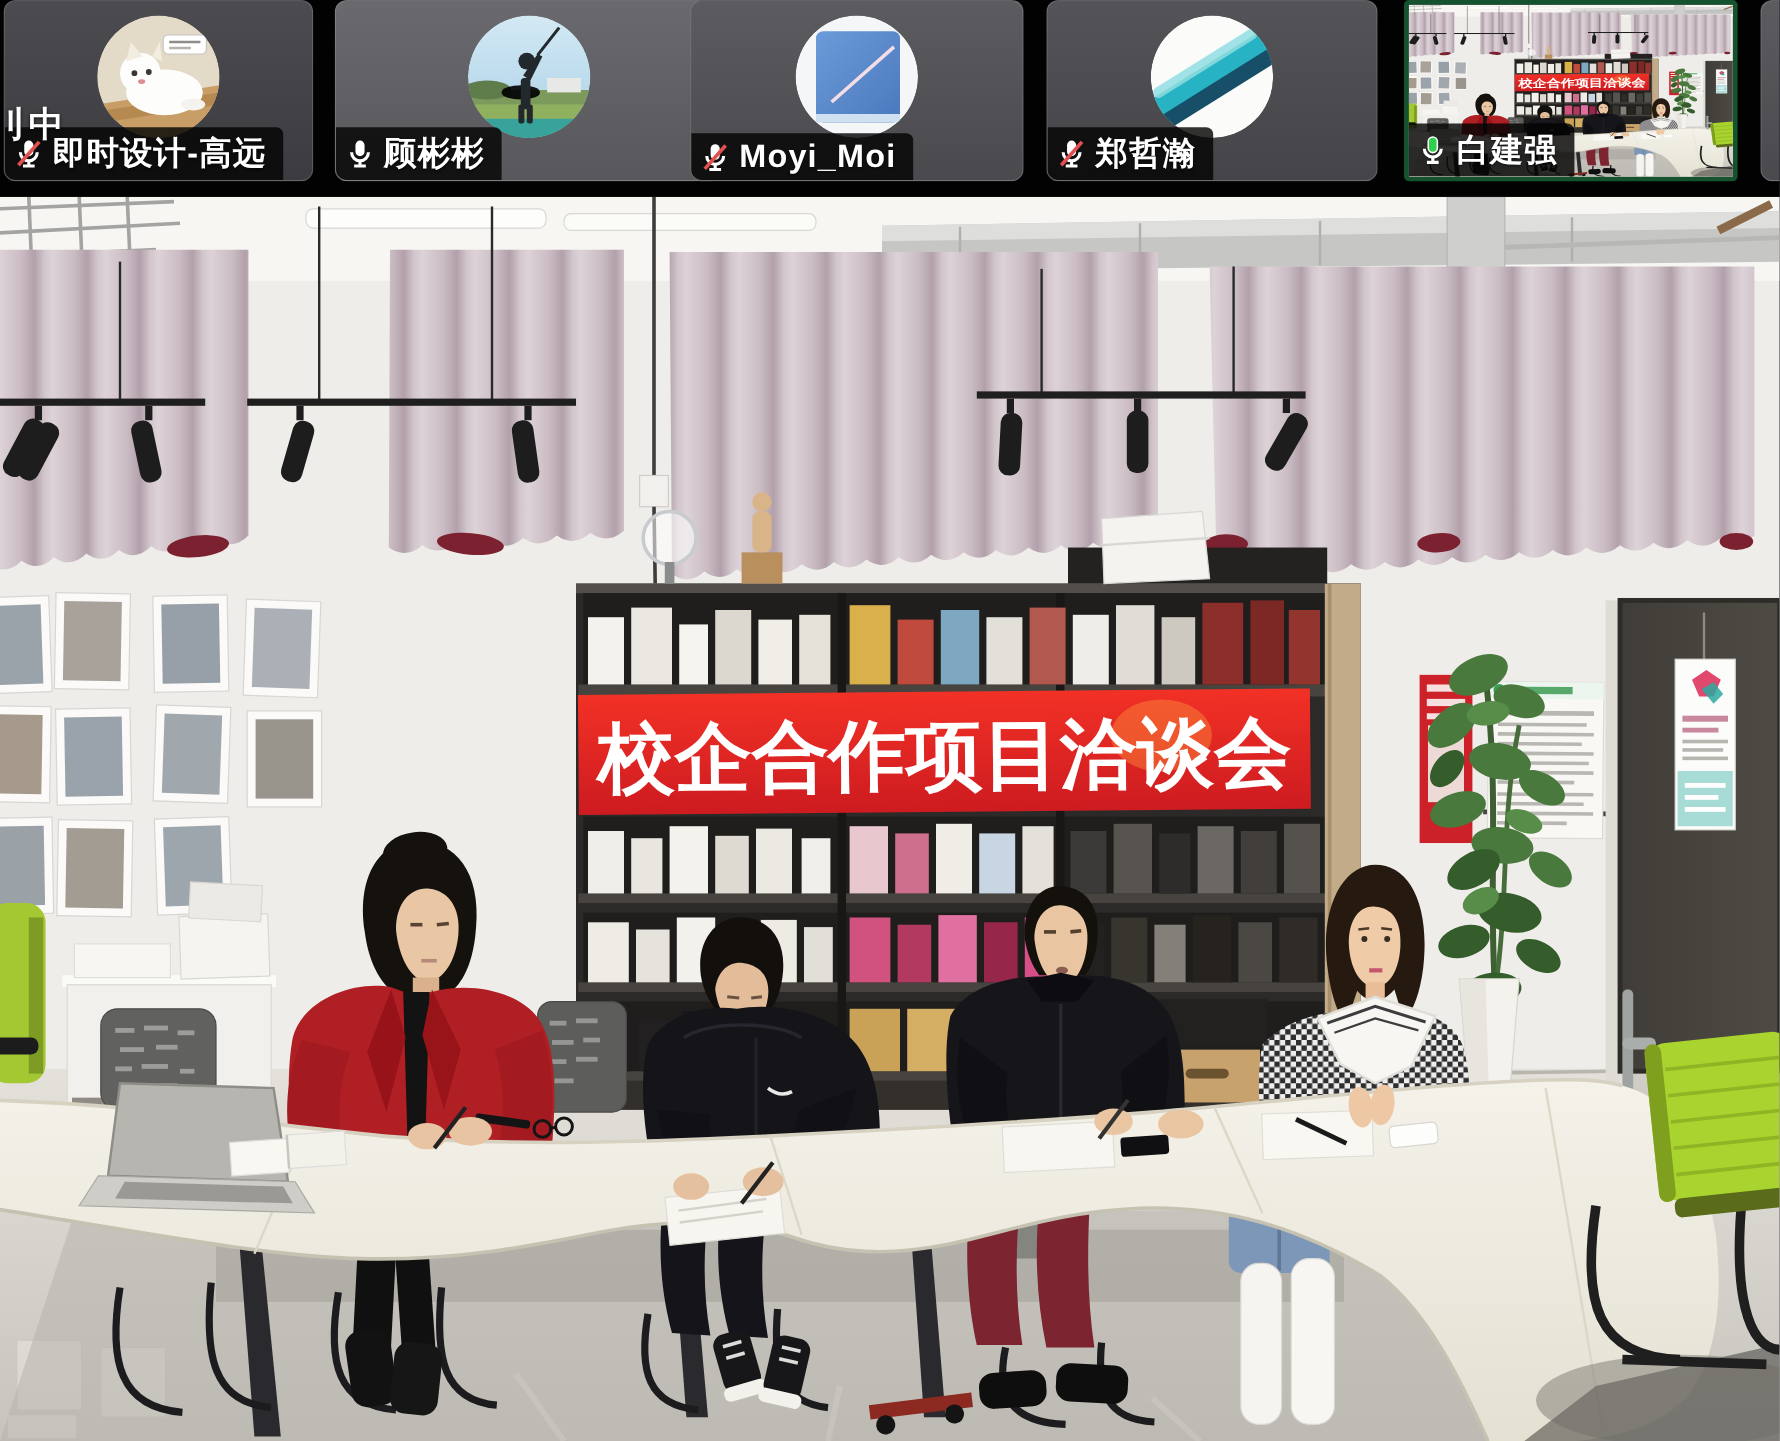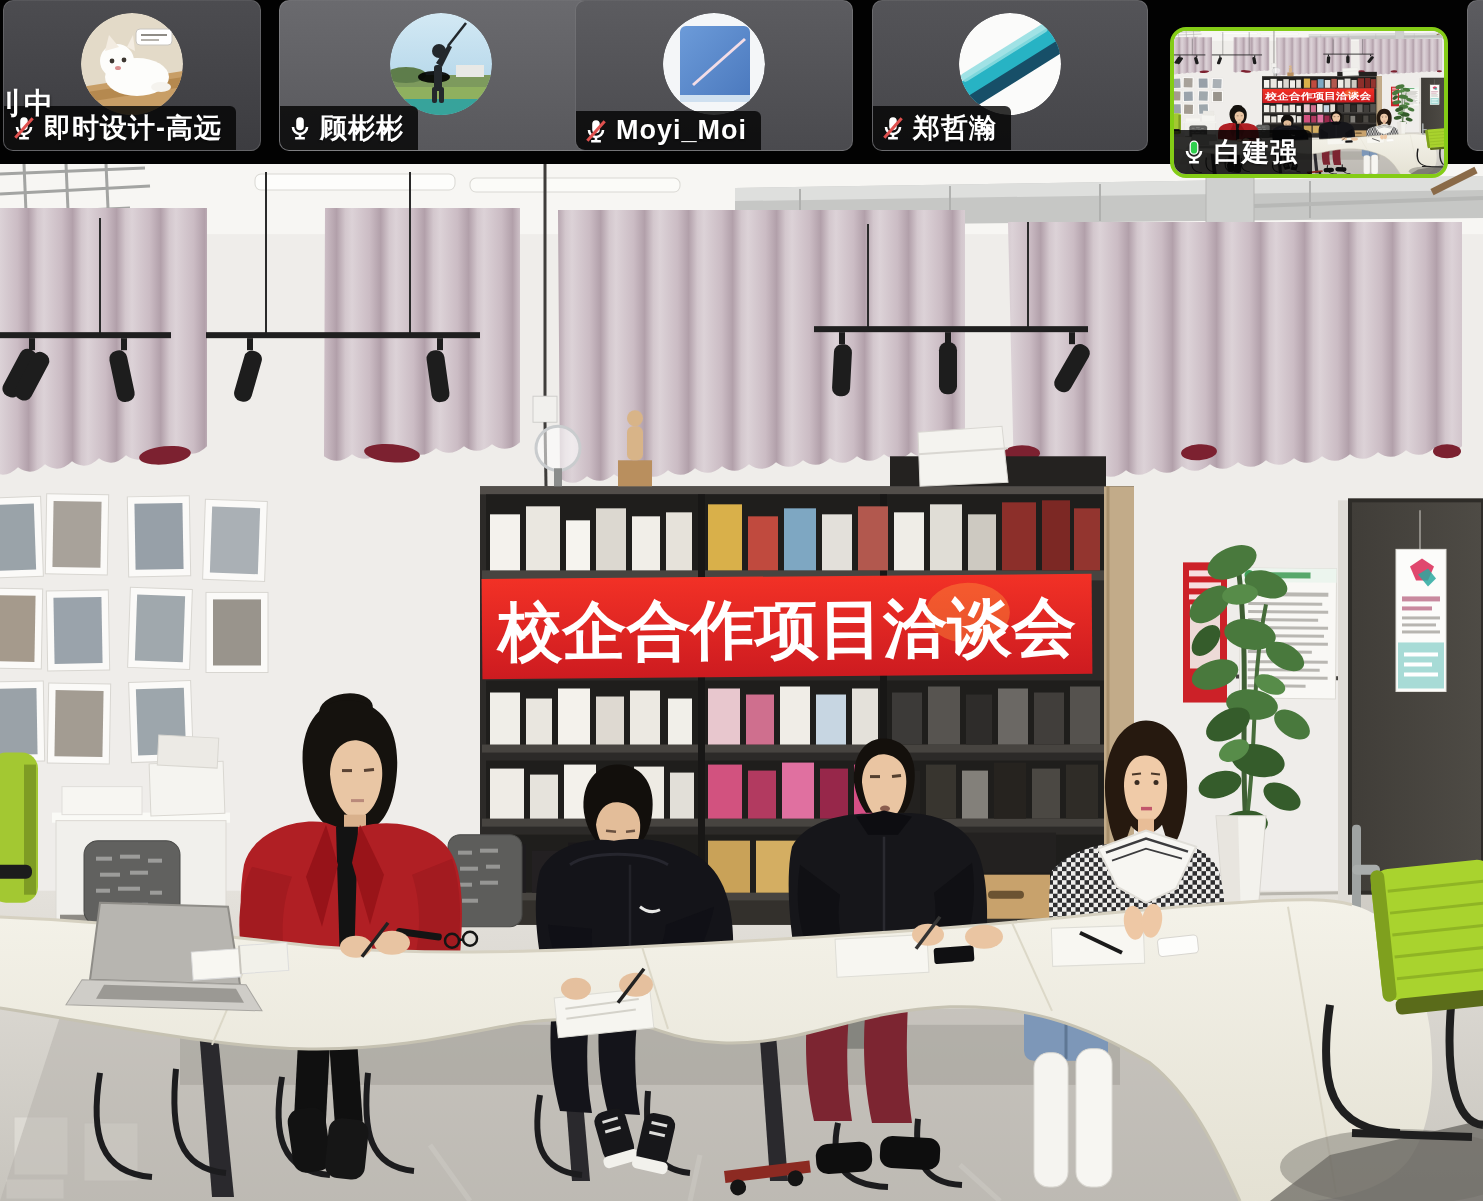--- a/index.html
+++ b/index.html
@@ -1,21 +1,21 @@
 <!DOCTYPE html>
 <html><head>
 <meta charset="utf-8">
 <style>
   html,body{margin:0;padding:0;background:#000;}
   body{width:1483px;height:1201px;position:relative;overflow:hidden;
        font-family:"Liberation Sans",sans-serif;}
   .strip{position:absolute;left:0;top:0;width:1483px;height:164px;background:#020202;z-index:3;}
   .tile{position:absolute;top:0;height:151px;border-radius:10px;overflow:hidden;
         box-sizing:border-box;border:1px solid rgba(255,255,255,.14);}
-  .tile.active{border:4px solid #84cc16;border-radius:16px;margin-top:27px;}
+  .tile.active{border:4px solid #14532d;border-radius:4px;}
   .avatar{position:absolute;left:50%;top:12px;transform:translateX(-50%);width:102px;height:102px;
           border-radius:50%;overflow:hidden;}
   .namebar{position:absolute;left:0;bottom:0;display:flex;align-items:center;gap:7px;
            background:rgba(4,4,4,.82);padding:4px 14px 4px 7px;border-radius:0 6px 0 0;max-width:95%;}
   .namebar span{color:#fff;font-size:27px;font-weight:600;white-space:nowrap;letter-spacing:1px;
                 text-shadow:0 1px 2px rgba(0,0,0,.6);}
   .overlay-partial{position:absolute;left:-7px;top:84px;z-index:6;color:#fff;font-size:29px;font-weight:700;
                    text-shadow:0 1px 3px rgba(0,0,0,.8);letter-spacing:2px;}
   .main-video{position:absolute;left:0;top:164px;width:1483px;height:1037px;background:#efedea;z-index:1;}
   .main-video svg{display:block;}

